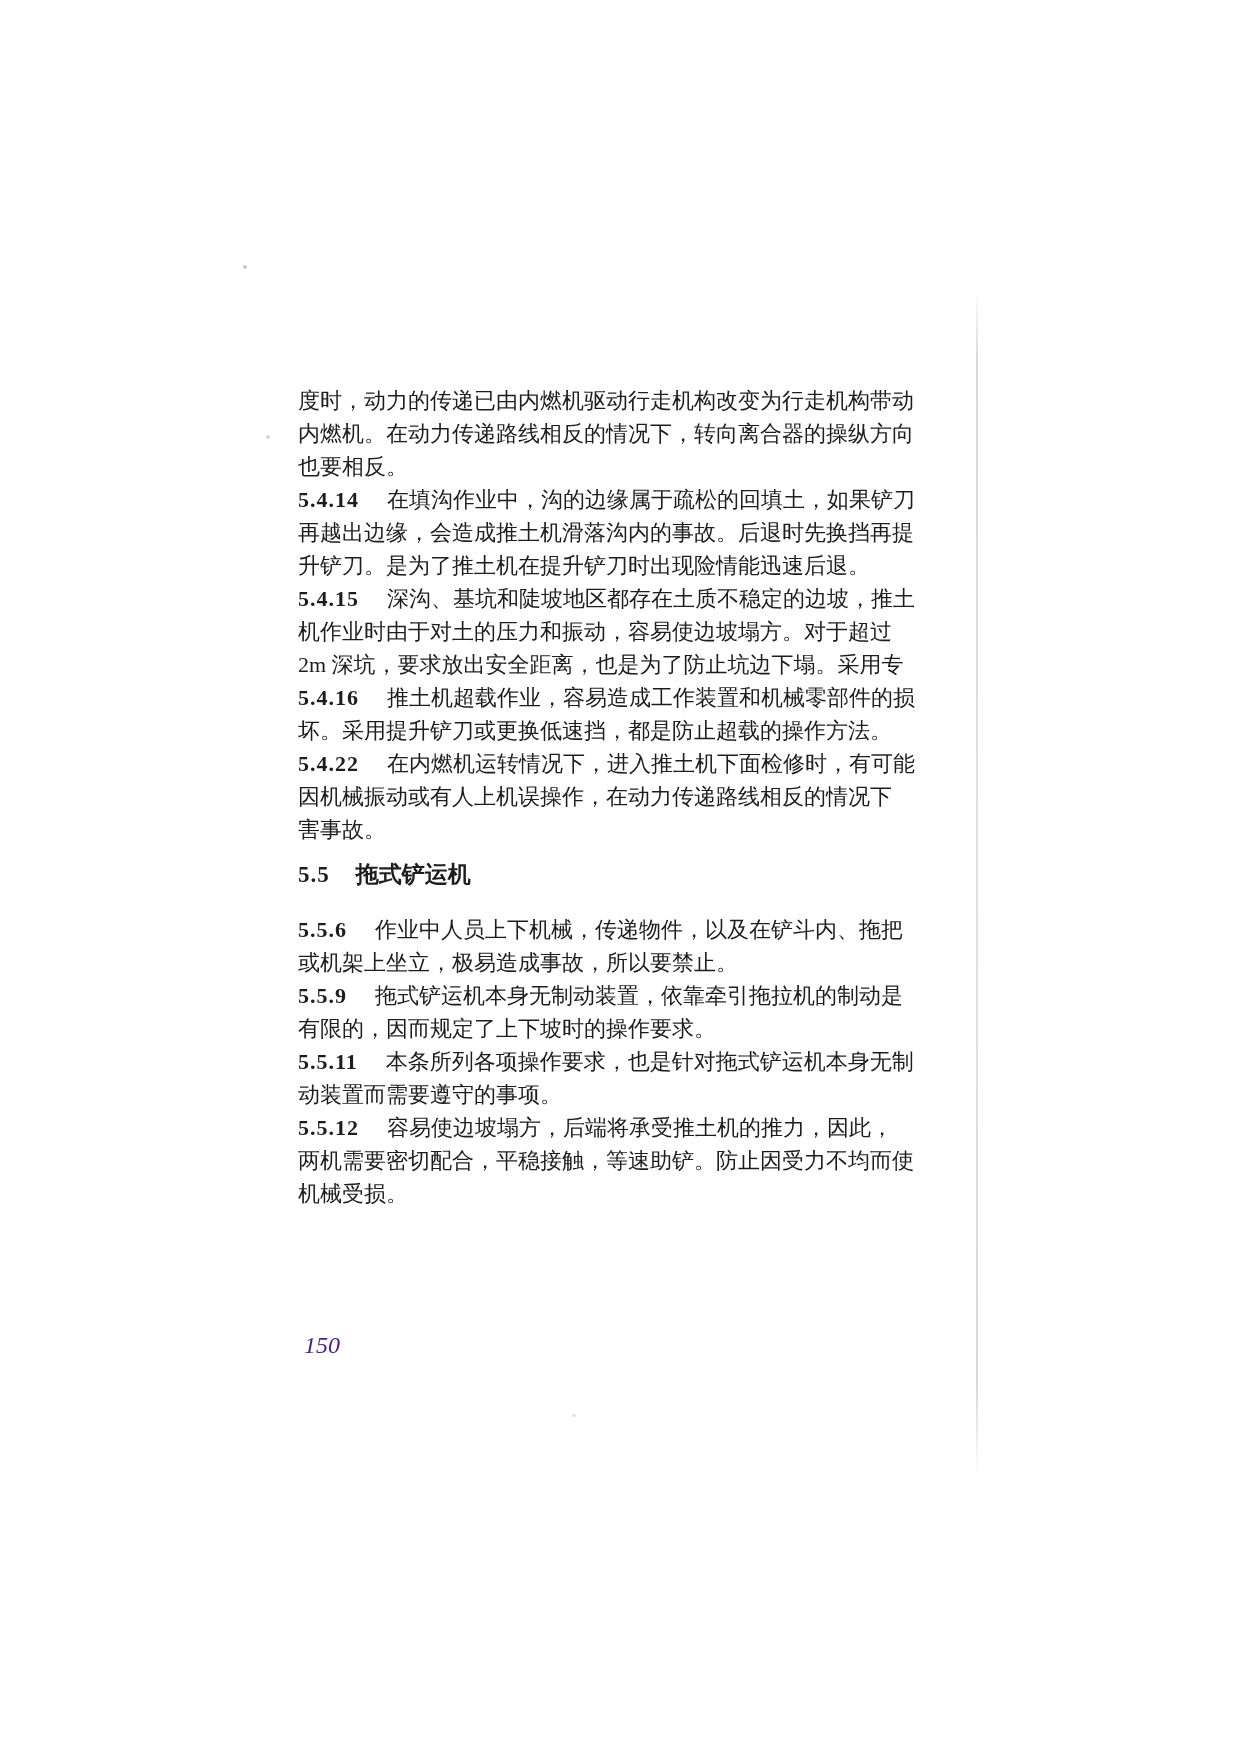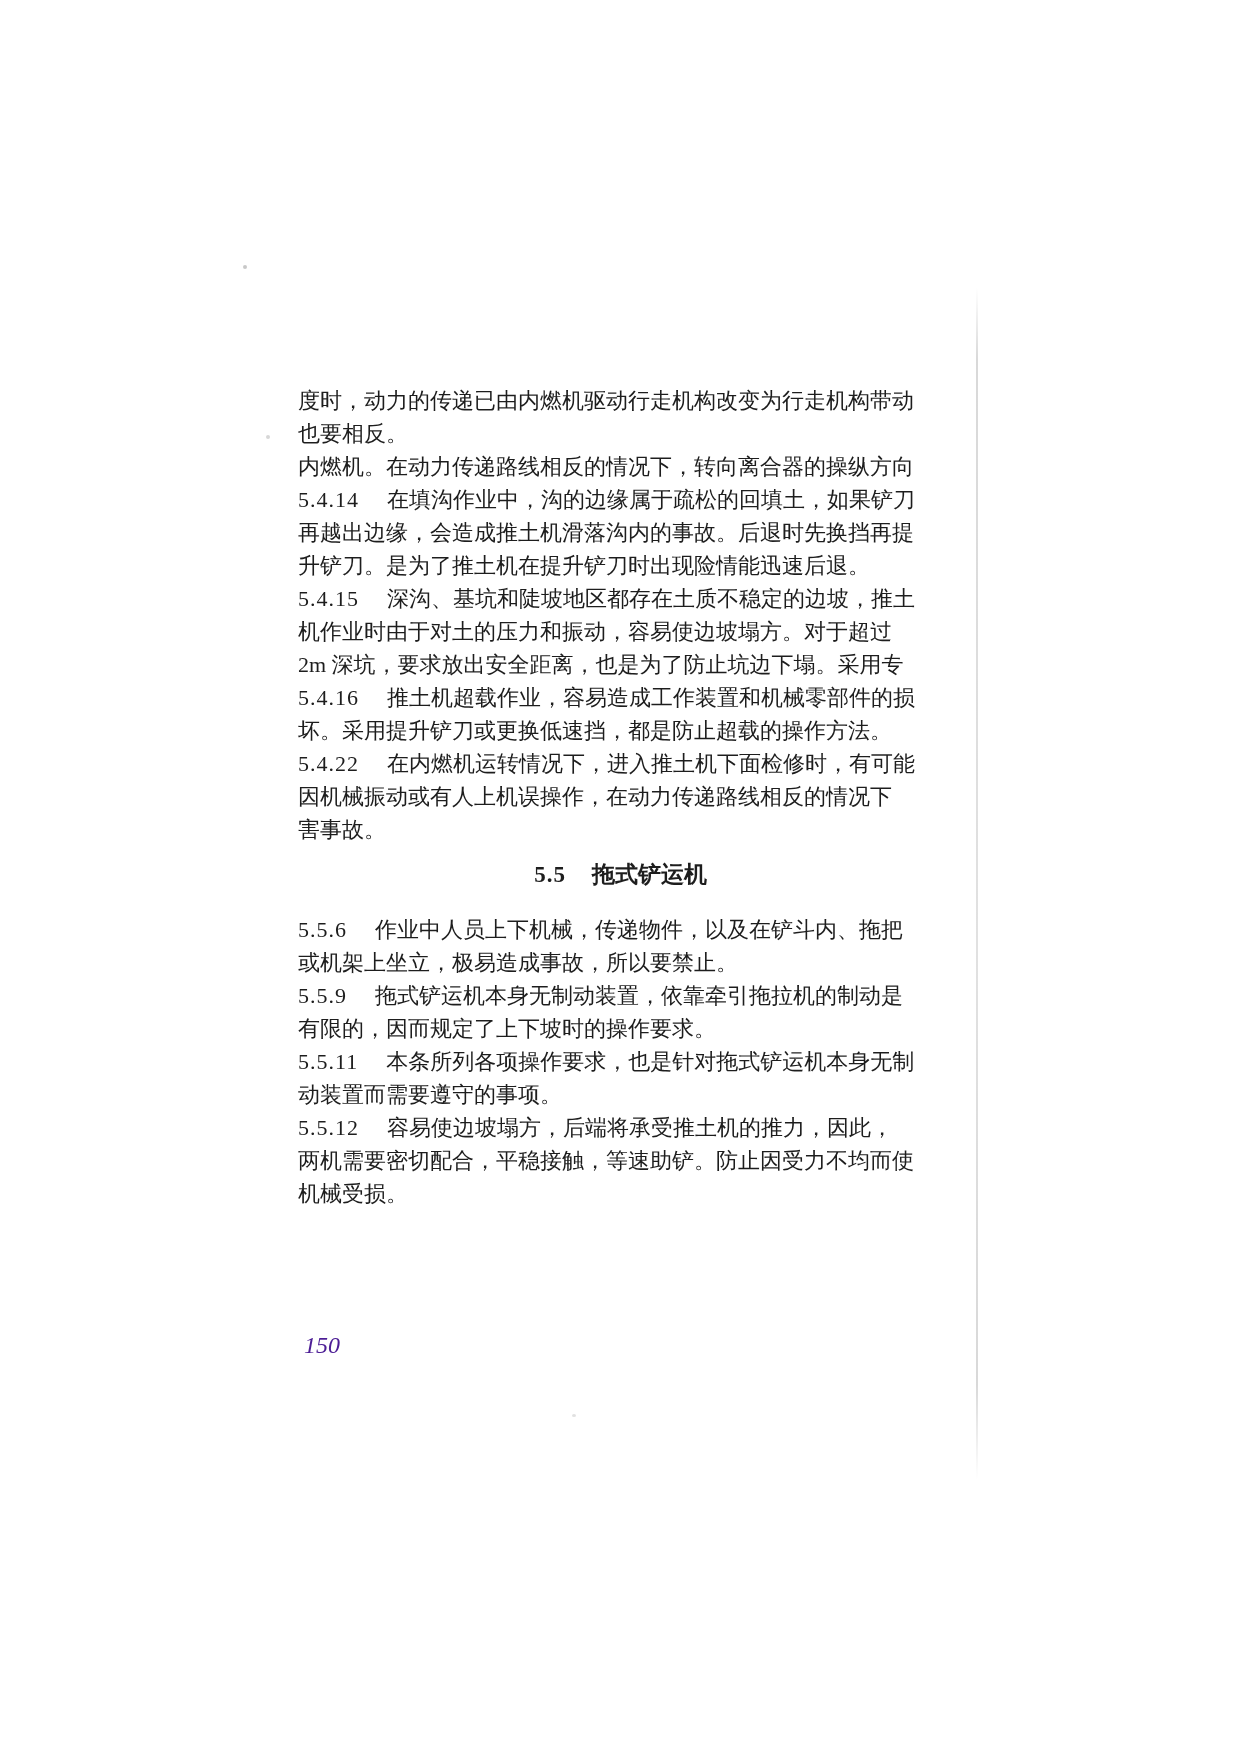--- a/index.html
+++ b/index.html
@@ -12,26 +12,26 @@
     overflow:hidden;
     margin-left:48px;
   }
   .textcol{
     position:absolute;
     left:250px;top:384px;width:645px;
     font-size:22px;line-height:33px;
   }
   .ln{white-space:nowrap;}
   .num{
-    font-weight:normal;
+    font-weight:bold;
     margin-right:28px;
     letter-spacing:1px;
   }
   .heading{
-    text-align:center;
+    text-align:left;
     font-weight:bold;
     font-size:23px;
     margin-top:12px;
     margin-bottom:22px;
     line-height:33px;
   }
   .hnum{margin-right:26px;letter-spacing:1px;}
   .pagenum{
     position:absolute;
     left:256px;top:1332px;
@@ -67,22 +67,22 @@
 
   <div class="scan-edge"></div>
   <div class="speck s1"></div>
   <div class="speck s2"></div>
   <div class="speck s3"></div>
 
   <div class="textcol">
 
     <div class="para">
       <div class="ln">度时，动力的传递已由内燃机驱动行走机构改变为行走机构带动</div>
+      <div class="ln">内燃机。在动力传递路线相反的情况下，转向离合器的操纵方向</div>
       <div class="ln">也要相反。</div>
-      <div class="ln">内燃机。在动力传递路线相反的情况下，转向离合器的操纵方向</div>
     </div>
 
     <div class="para">
       <div class="ln"><span class="num">5.4.14</span><span>在填沟作业中，沟的边缘属于疏松的回填土，如果铲刀</span></div>
       <div class="ln">再越出边缘，会造成推土机滑落沟内的事故。后退时先换挡再提</div>
       <div class="ln">升铲刀。是为了推土机在提升铲刀时出现险情能迅速后退。</div>
     </div>
 
     <div class="para">
       <div class="ln"><span class="num">5.4.15</span><span>深沟、基坑和陡坡地区都存在土质不稳定的边坡，推土</span></div>

